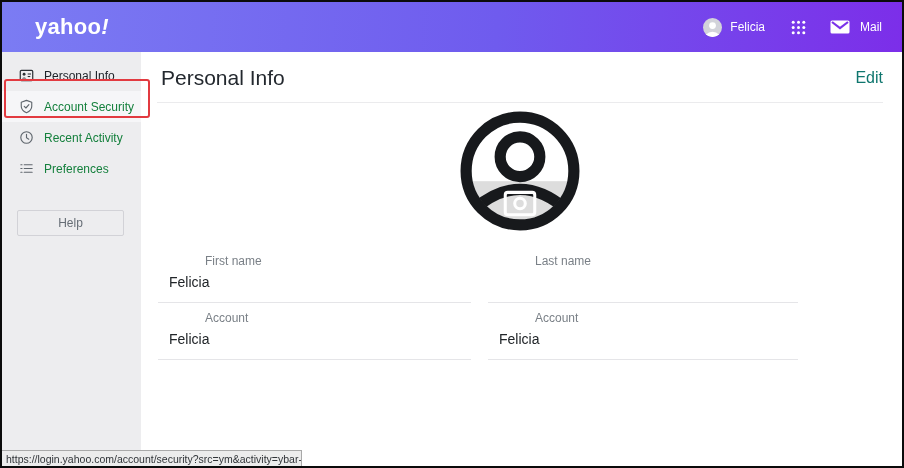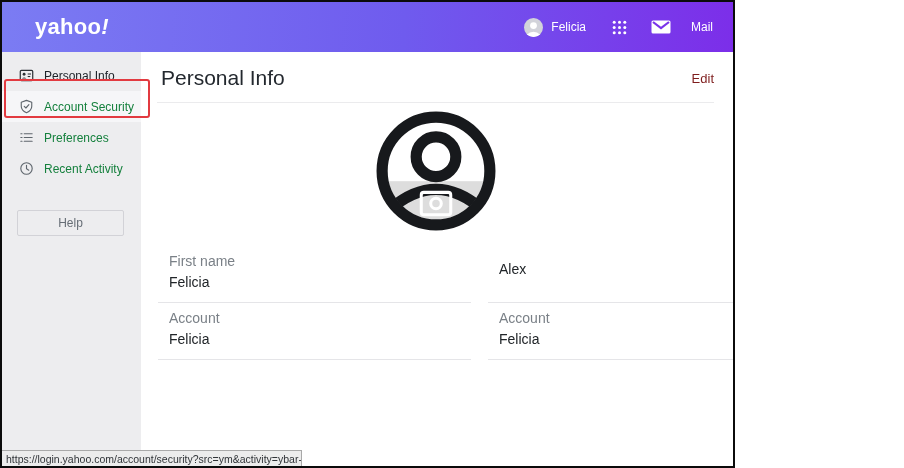--- a/index.html
+++ b/index.html
@@ -1,35 +1,35 @@
 <!DOCTYPE html>
 <html><head>
 <meta charset="utf-8">
 <style>
   * { box-sizing: border-box; }
   body { margin:0; background:#fff; font-family:"Liberation Sans", sans-serif; }
   .frame {
-    position:relative; width:735px; height:468px;
+    position:relative; width:904px; height:468px;
     border:2px solid #0b0b0b; background:#fff; overflow:hidden;
   }
 
   
   .topbar {
     height:50px; display:flex; align-items:center; justify-content:space-between;
     padding:0 20px 0 33px;
     background:linear-gradient(94deg,#7b7cf3 0%, #6f5bee 55%, #7c2ee9 100%);
   }
   .logo { color:#fff; font-size:22px; font-weight:bold; letter-spacing:.3px; cursor:pointer; }
   .logo .bang { font-style:italic; font-weight:bold; }
   .topbar-right { display:flex; align-items:center; }
   .profile-chip { display:flex; align-items:center; gap:8px; margin-right:26px; cursor:pointer; }
   .avatar-circle { width:19px; height:19px; border-radius:50%; background:#d2d3da; overflow:hidden; flex:0 0 auto; }
   .topbar-label { color:#fff; font-size:12px; }
   .grid-btn { margin-right:24px; cursor:pointer; display:flex; align-items:center; }
-  .mail-chip { display:flex; align-items:center; gap:20px; cursor:pointer; }
+  .mail-chip { display:flex; align-items:center; gap:10px; cursor:pointer; }
 
   
   .sidebar {
     position:absolute; top:50px; left:0; bottom:0; width:139px;
     background:#ededef; padding-top:8px;
   }
   .nav-item {
     height:31px; display:flex; align-items:center; gap:10px;
     padding-left:17px; font-size:12px; color:#15803d; cursor:pointer;
   }
@@ -47,31 +47,31 @@
     border:2px solid #e23a40; border-radius:3px; z-index:6; pointer-events:none;
   }
 
   
   .main { position:absolute; left:139px; top:50px; right:0; bottom:0; padding:0 19px 0 16px; background:#fff; }
   .main-header {
     display:flex; align-items:center; justify-content:space-between;
     padding:14px 0 12px 4px; border-bottom:1px solid #ebebed;
   }
   .page-title { font-size:21px; color:#23282e; }
-  .edit-link { color:#7f1d1d; font-size:13px; cursor:pointer; text-decoration:none;padding-left:38px; }
+  .edit-link { color:#0f766e; font-size:16px; cursor:pointer; text-decoration:none;padding-left:38px; }
 
   .avatar-wrap { display:flex; justify-content:center; margin-top:7px; }
   .avatar-wrap svg { cursor:pointer; }
 
   .fields {
     display:grid; grid-template-columns:313px 310px; column-gap:17px;
     margin-top:14px; margin-left:1px;
   }
   .field { border-bottom:1px solid #e5e5e8; padding:9px 0 14px 11px; height:57px; }
-  .field-label { font-size:14px; color:#7a8087; line-height:13px; }
+  .field-label { font-size:12px; color:#7a8087; line-height:13px;margin-left:36px; }
   .field-value { font-size:14px; color:#212529; margin-top:6px; }
 
   
   .status-bar {
     position:absolute; left:0; bottom:0; width:300px; height:16px;
     background:#ececec; border-top:1px solid #a9a9a9; border-right:1px solid #a9a9a9;
     display:flex; align-items:center; padding-left:4px;
     font-size:10.5px; color:#2f3337; white-space:nowrap; overflow:hidden; z-index:8;
   }
 </style>
@@ -142,41 +142,41 @@
           <path d="M10 1.8 L17 4.4 V9.8 C17 14.3 13.6 16.9 10 18.4 C6.4 16.9 3 14.3 3 9.8 V4.4 Z" fill="none" stroke="#5f666d" stroke-width="1.5" stroke-linejoin="round"></path>
           <path d="M7 9.8 L9.2 12 L13.2 7.6" fill="none" stroke="#5f666d" stroke-width="1.5" stroke-linecap="round" stroke-linejoin="round"></path>
         </svg>
       </span>
       <span>Account Security</span>
     </div>
 
     <div class="nav-item">
       <span class="nav-ico">
         <svg width="15" height="15" viewBox="0 0 20 20">
+          <circle cx="10" cy="10" r="7.6" fill="none" stroke="#5f666d" stroke-width="1.5"></circle>
+          <path d="M10 5.6 V10.4 L13 12.2" fill="none" stroke="#5f666d" stroke-width="1.5" stroke-linecap="round"></path>
+        </svg>
+      </span>
+      <span>Recent Activity</span>
+    </div>
+
+    <div class="nav-item">
+      <span class="nav-ico">
+        <svg width="15" height="15" viewBox="0 0 20 20">
           <g stroke="#5f666d" stroke-width="1.6" stroke-linecap="round">
             <line x1="2.5" y1="5" x2="4" y2="5"></line>
               <line x1="7" y1="5" x2="17.5" y2="5"></line>
             <line x1="2.5" y1="10" x2="4" y2="10"></line>
               <line x1="7" y1="10" x2="17.5" y2="10"></line>
             <line x1="2.5" y1="15" x2="4" y2="15"></line>
               <line x1="7" y1="15" x2="17.5" y2="15"></line>
           </g>
         </svg>
       </span>
       <span>Preferences</span>
-    </div>
-
-    <div class="nav-item">
-      <span class="nav-ico">
-        <svg width="15" height="15" viewBox="0 0 20 20">
-          <circle cx="10" cy="10" r="7.6" fill="none" stroke="#5f666d" stroke-width="1.5"></circle>
-          <path d="M10 5.6 V10.4 L13 12.2" fill="none" stroke="#5f666d" stroke-width="1.5" stroke-linecap="round"></path>
-        </svg>
-      </span>
-      <span>Recent Activity</span>
     </div>
 
     <button class="help-btn">Help</button>
   </div>
 
   <div class="annotation-box"></div>
 
   <div class="main">
     <div class="main-header">
       <div class="page-title">Personal Info</div>
@@ -200,21 +200,21 @@
         <circle cx="60" cy="60" r="53" fill="none" stroke="#17191c" stroke-width="11"></circle>
       </svg>
     </div>
 
     <div class="fields">
       <div class="field">
         <div class="field-label">First name</div>
         <div class="field-value">Felicia</div>
       </div>
       <div class="field">
-        <div class="field-value">Alex</div>
+        <div class="field-label">Last name</div>
       </div>
       <div class="field">
         <div class="field-label">Account</div>
         <div class="field-value">Felicia</div>
       </div>
       <div class="field">
         <div class="field-label">Account</div>
         <div class="field-value">Felicia</div>
       </div>
     </div>

